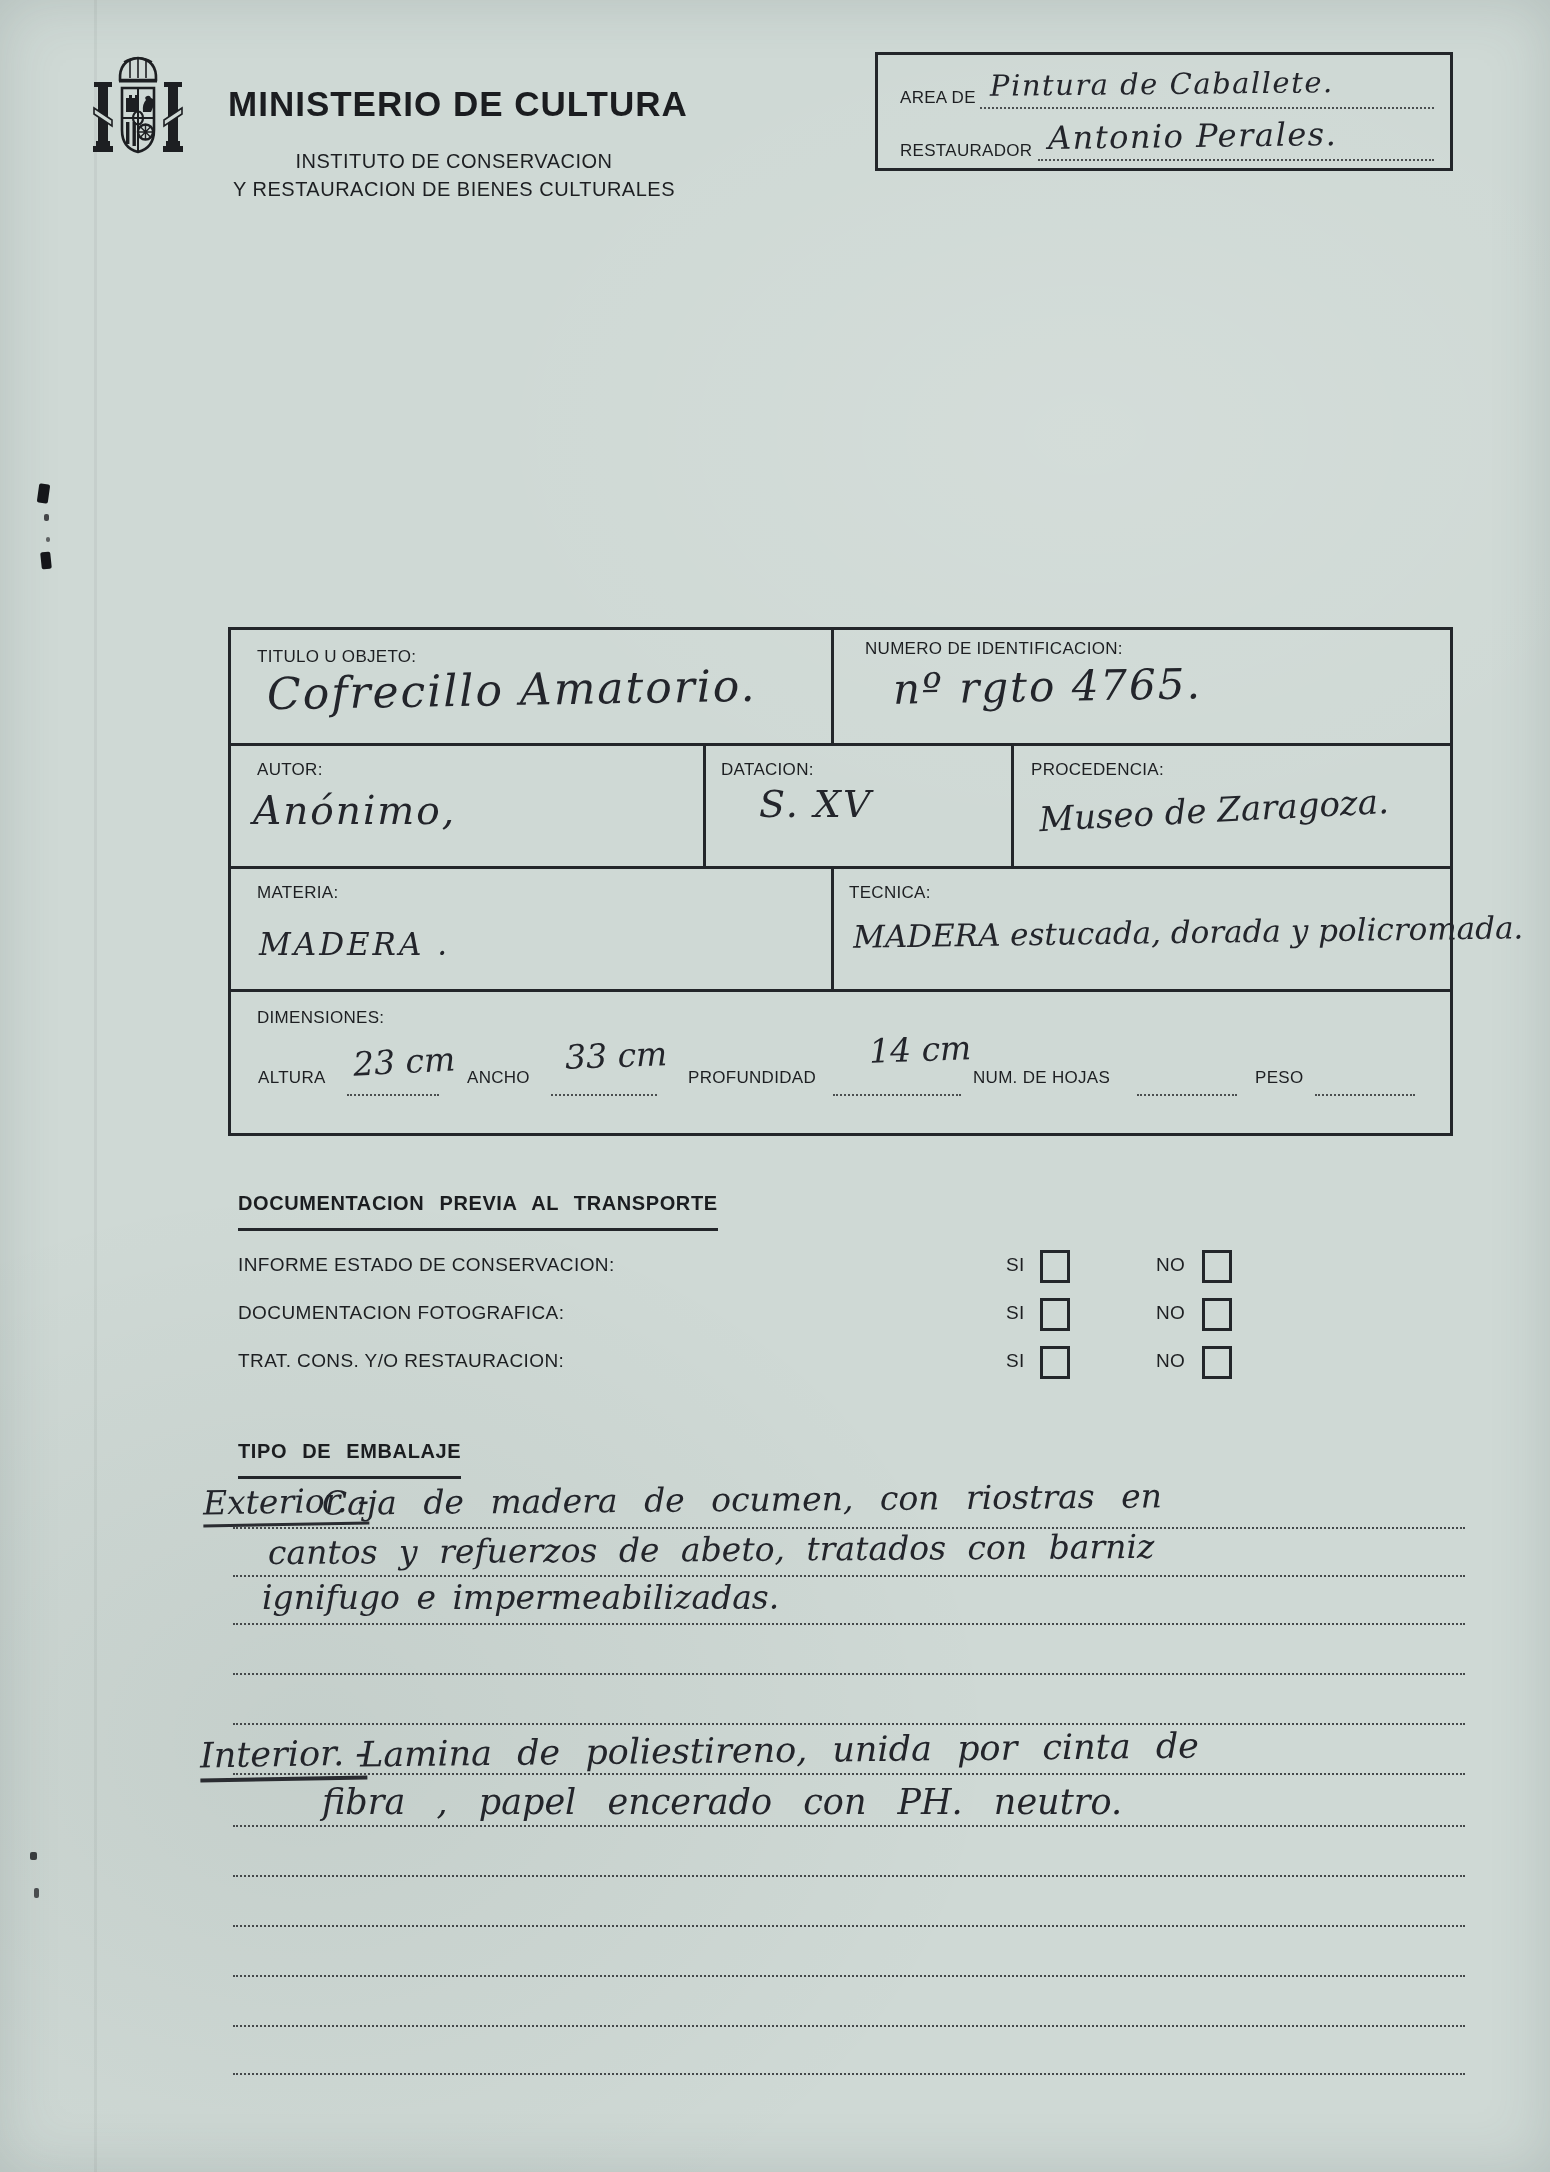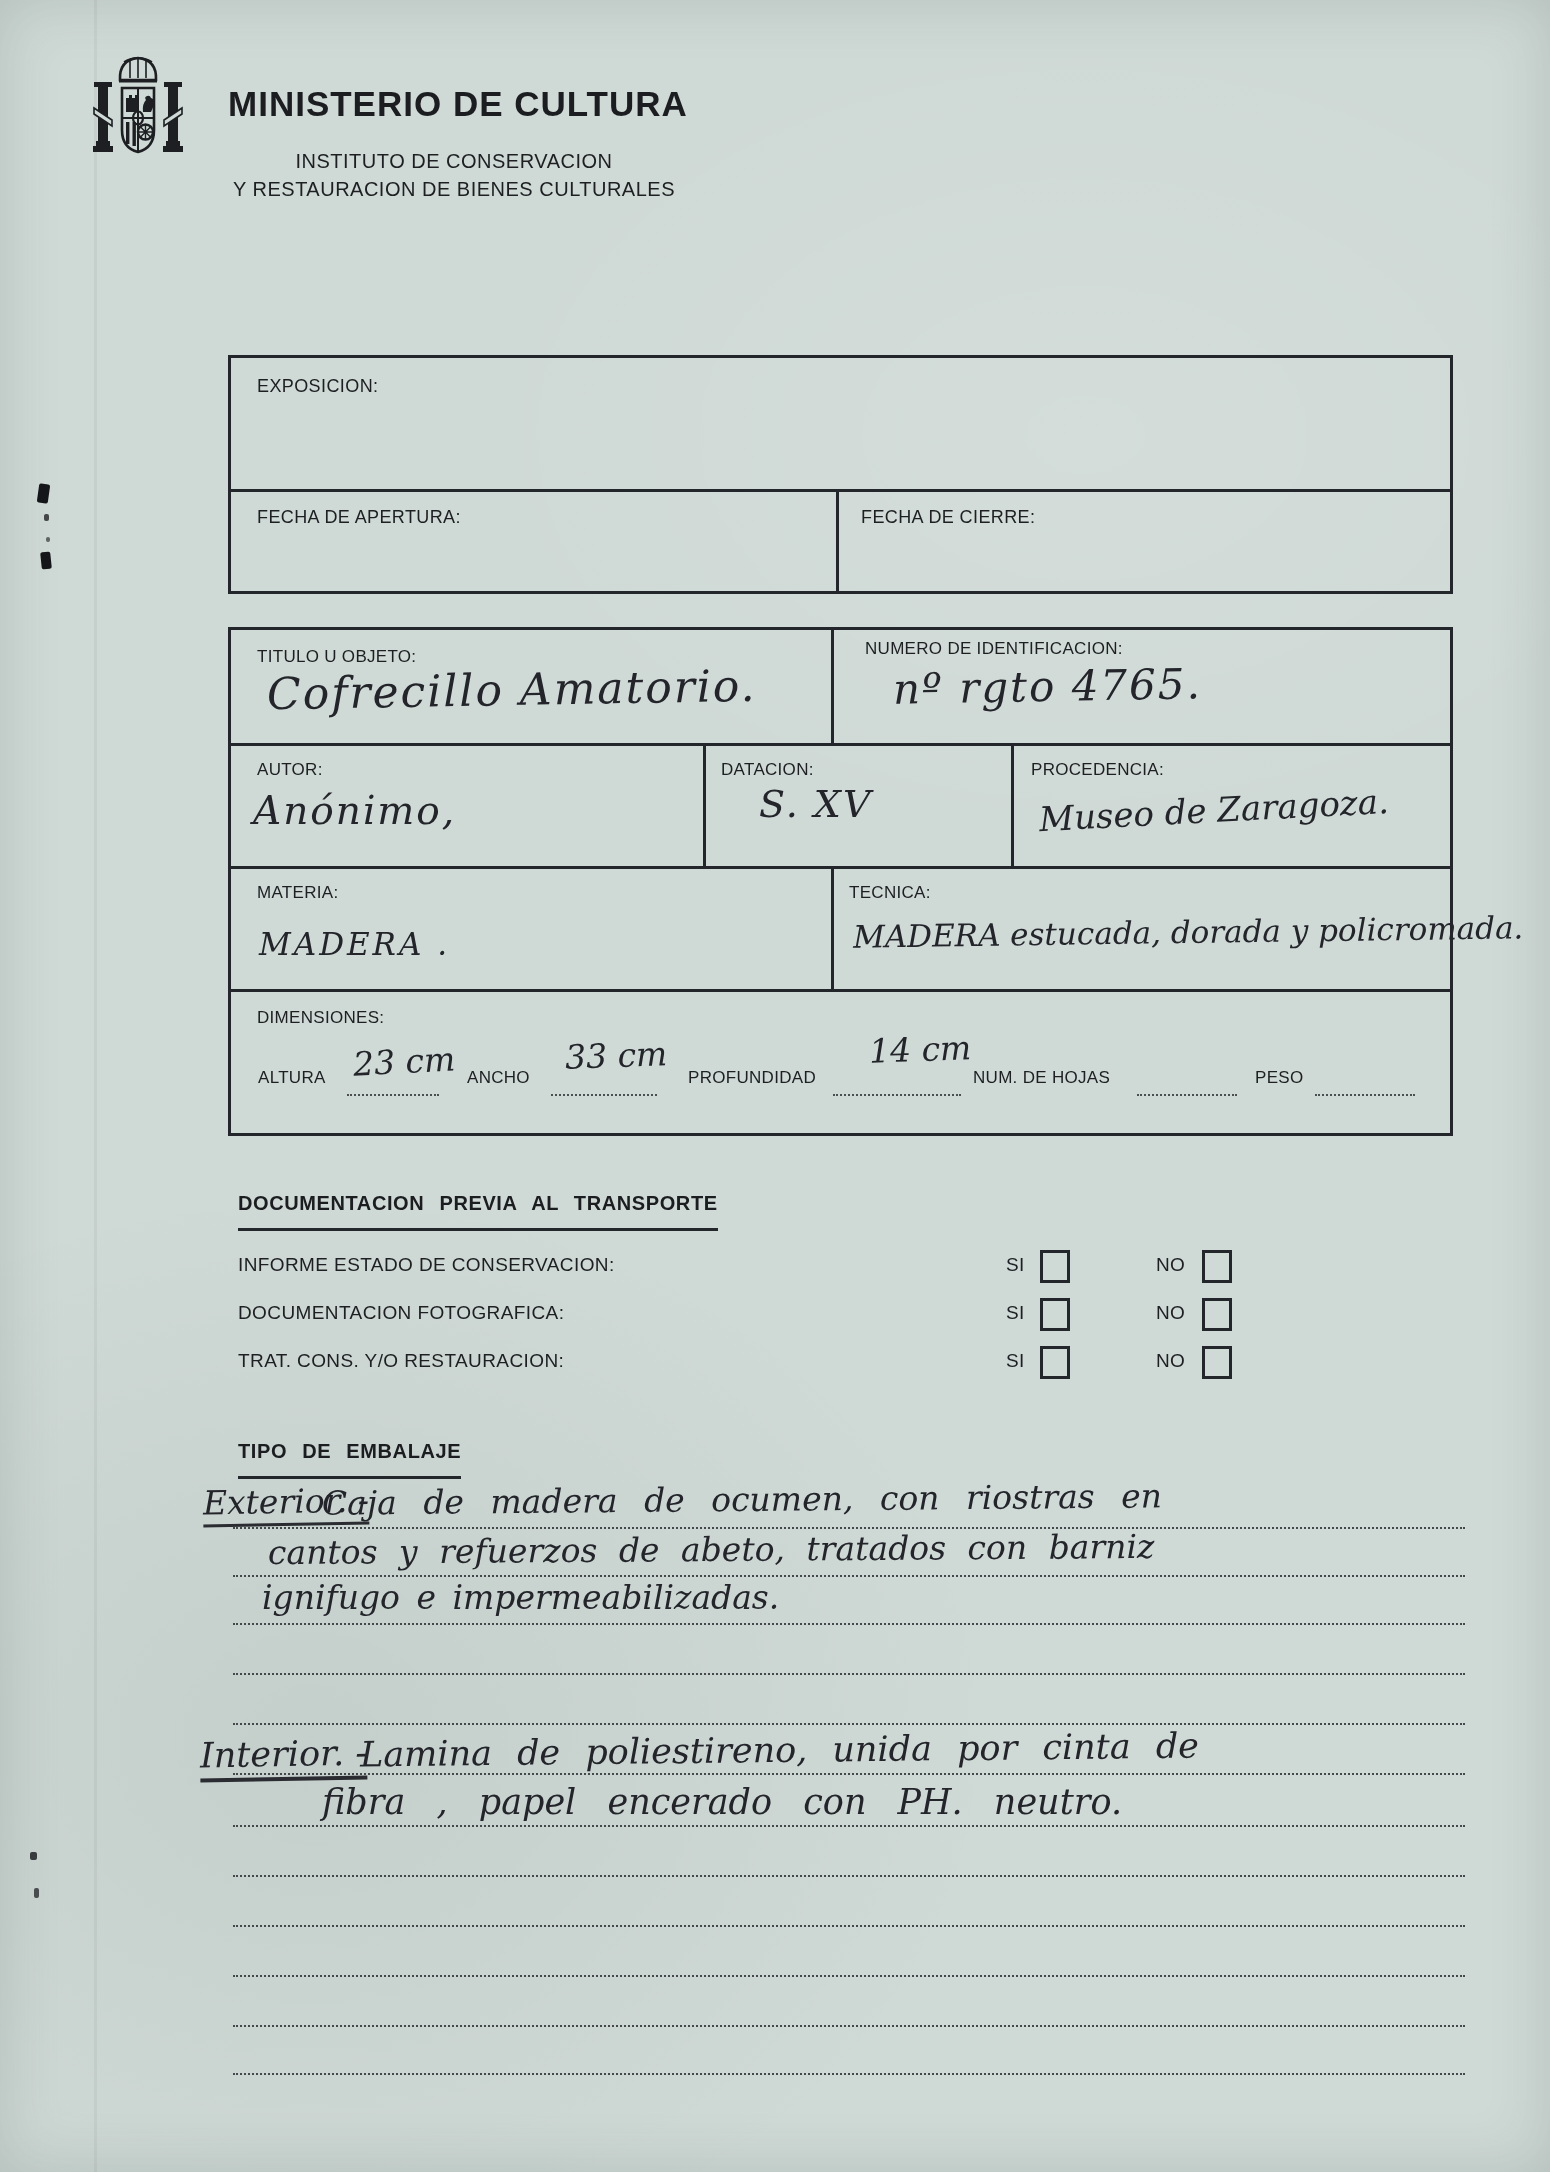--- a/index.html
+++ b/index.html
@@ -91,28 +91,29 @@
         <rect x="77" y="98" width="20" height="6"></rect>
         <path d="M96 60 l-18 12 v6 l18 -12 z" fill="#cfd9d5" stroke="#1d1f22" stroke-width="1.6"></path>
       </g>
     </svg>
   </div>
 
   <div class="abs" style="left:228px;top:84px;font-size:35px;font-weight:bold;letter-spacing:1px;color:#1b1d20;">MINISTERIO DE CULTURA</div>
   <div class="abs" style="left:214px;top:150px;width:480px;text-align:center;font-size:20px;letter-spacing:0.5px;">INSTITUTO DE CONSERVACION</div>
   <div class="abs" style="left:214px;top:178px;width:480px;text-align:center;font-size:20px;letter-spacing:0.5px;">Y RESTAURACION DE BIENES CULTURALES</div>
 
-
-  <div class="box" style="left:228px;top:355px;width:1219px;height:233px;">
-    <span class="label abs" style="left:26px;top:18px;">EXPOSICION:</span>
-    <div class="hdiv" style="top:131px;"></div>
-    <div class="vdiv" style="left:605px;top:131px;height:102px;"></div>
-    <span class="label abs" style="left:26px;top:149px;">FECHA DE APERTURA:</span>
-    <span class="label abs" style="left:630px;top:149px;">FECHA DE CIERRE:</span>
-  </div>
+  <div class="box" style="left:875px;top:52px;width:572px;height:113px;">
+    <span class="label-sm abs" style="left:22px;top:33px;">AREA DE</span>
+    <span class="hw abs" style="left:112px;top:12px;font-size:29px;letter-spacing:1.5px;transform:rotate(-0.6deg);">Pintura de Caballete.</span>
+    <div class="dotline" style="left:102px;right:16px;top:52px;"></div>
+    <span class="label-sm abs" style="left:22px;top:86px;">RESTAURADOR</span>
+    <span class="hw abs" style="left:170px;top:62px;font-size:32px;letter-spacing:1.5px;transform:rotate(-0.8deg);">Antonio Perales.</span>
+    <div class="dotline" style="left:160px;right:16px;top:104px;"></div>
+  </div>
+
 
   <div class="box" style="left:228px;top:627px;width:1219px;height:503px;">
 
     <div class="hdiv" style="top:113px;"></div>
     <div class="hdiv" style="top:236px;"></div>
     <div class="hdiv" style="top:359px;"></div>
     <div class="vdiv" style="left:600px;top:0;height:113px;"></div>
     <div class="vdiv" style="left:472px;top:113px;height:123px;"></div>
     <div class="vdiv" style="left:780px;top:113px;height:123px;"></div>
     <div class="vdiv" style="left:600px;top:236px;height:123px;"></div>

